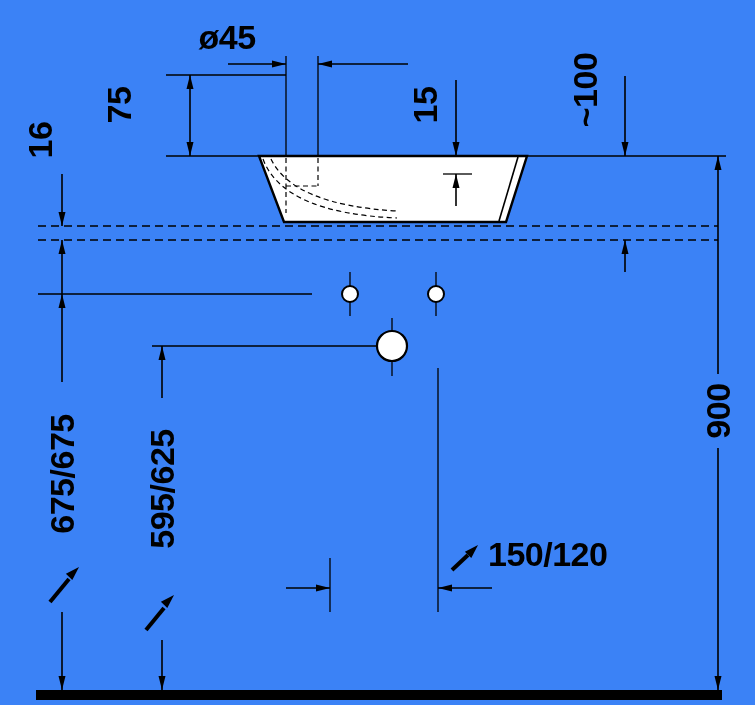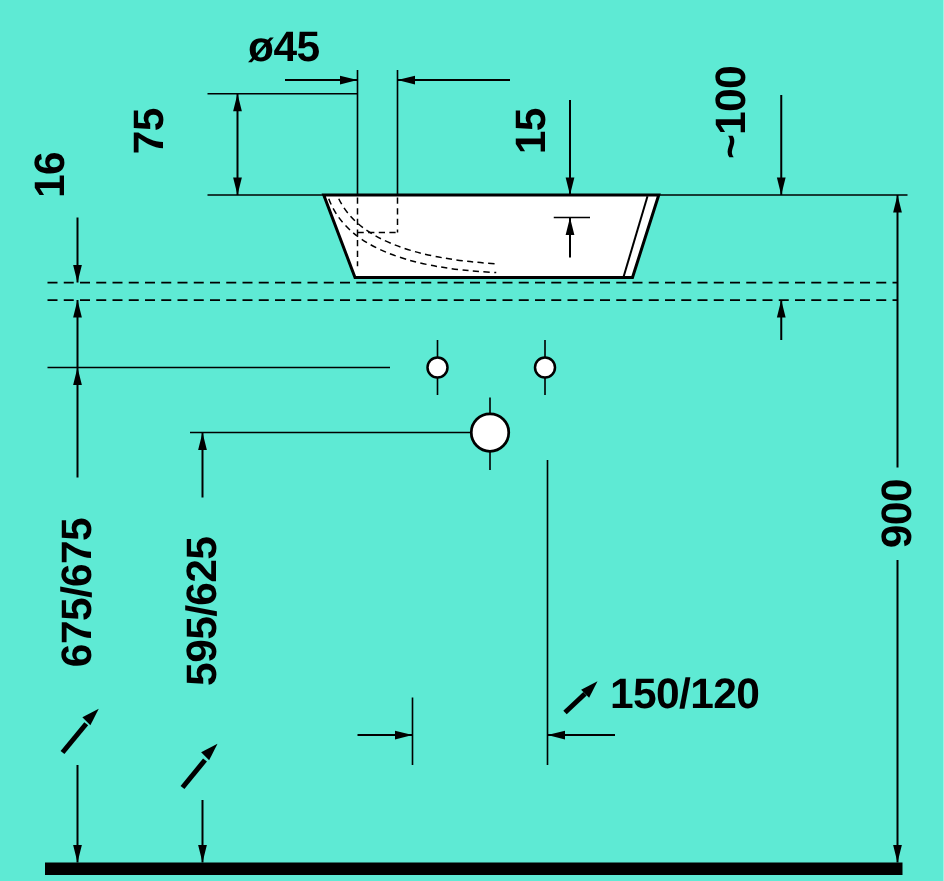--- a/index.html
+++ b/index.html
@@ -1,16 +1,16 @@
 <!DOCTYPE html>
 <html><head>
 <meta charset="utf-8">
 <style>
   html, body { margin: 0; padding: 0; background: #ffffff; }
-  .stage { position: relative; width: 755px; height: 705px; background: #5eead4; overflow: hidden; }
+  .stage { position: relative; width: 755px; height: 705px; background: #3b82f6; overflow: hidden; }
   svg { display: block; }
   .outline  { fill: #ffffff; stroke: #000; stroke-width: 2.4px; }
   .inner    { fill: none; stroke: #000; stroke-width: 1.6px; }
   .dim      { stroke: #000; stroke-width: 1.6px; }
   .thin     { stroke: #000; stroke-width: 1.3px; }
   .dash     { stroke: #000; stroke-width: 1.4px; stroke-dasharray: 8 5; }
   .dashthin { fill: none; stroke: #000; stroke-width: 1.2px; stroke-dasharray: 5 3.5; }
   .ah       { fill: #000; stroke: none; }
   .lead     { stroke: #000; stroke-width: 4px; }
   .circle   { fill: #ffffff; stroke: #000; stroke-width: 2px; }

